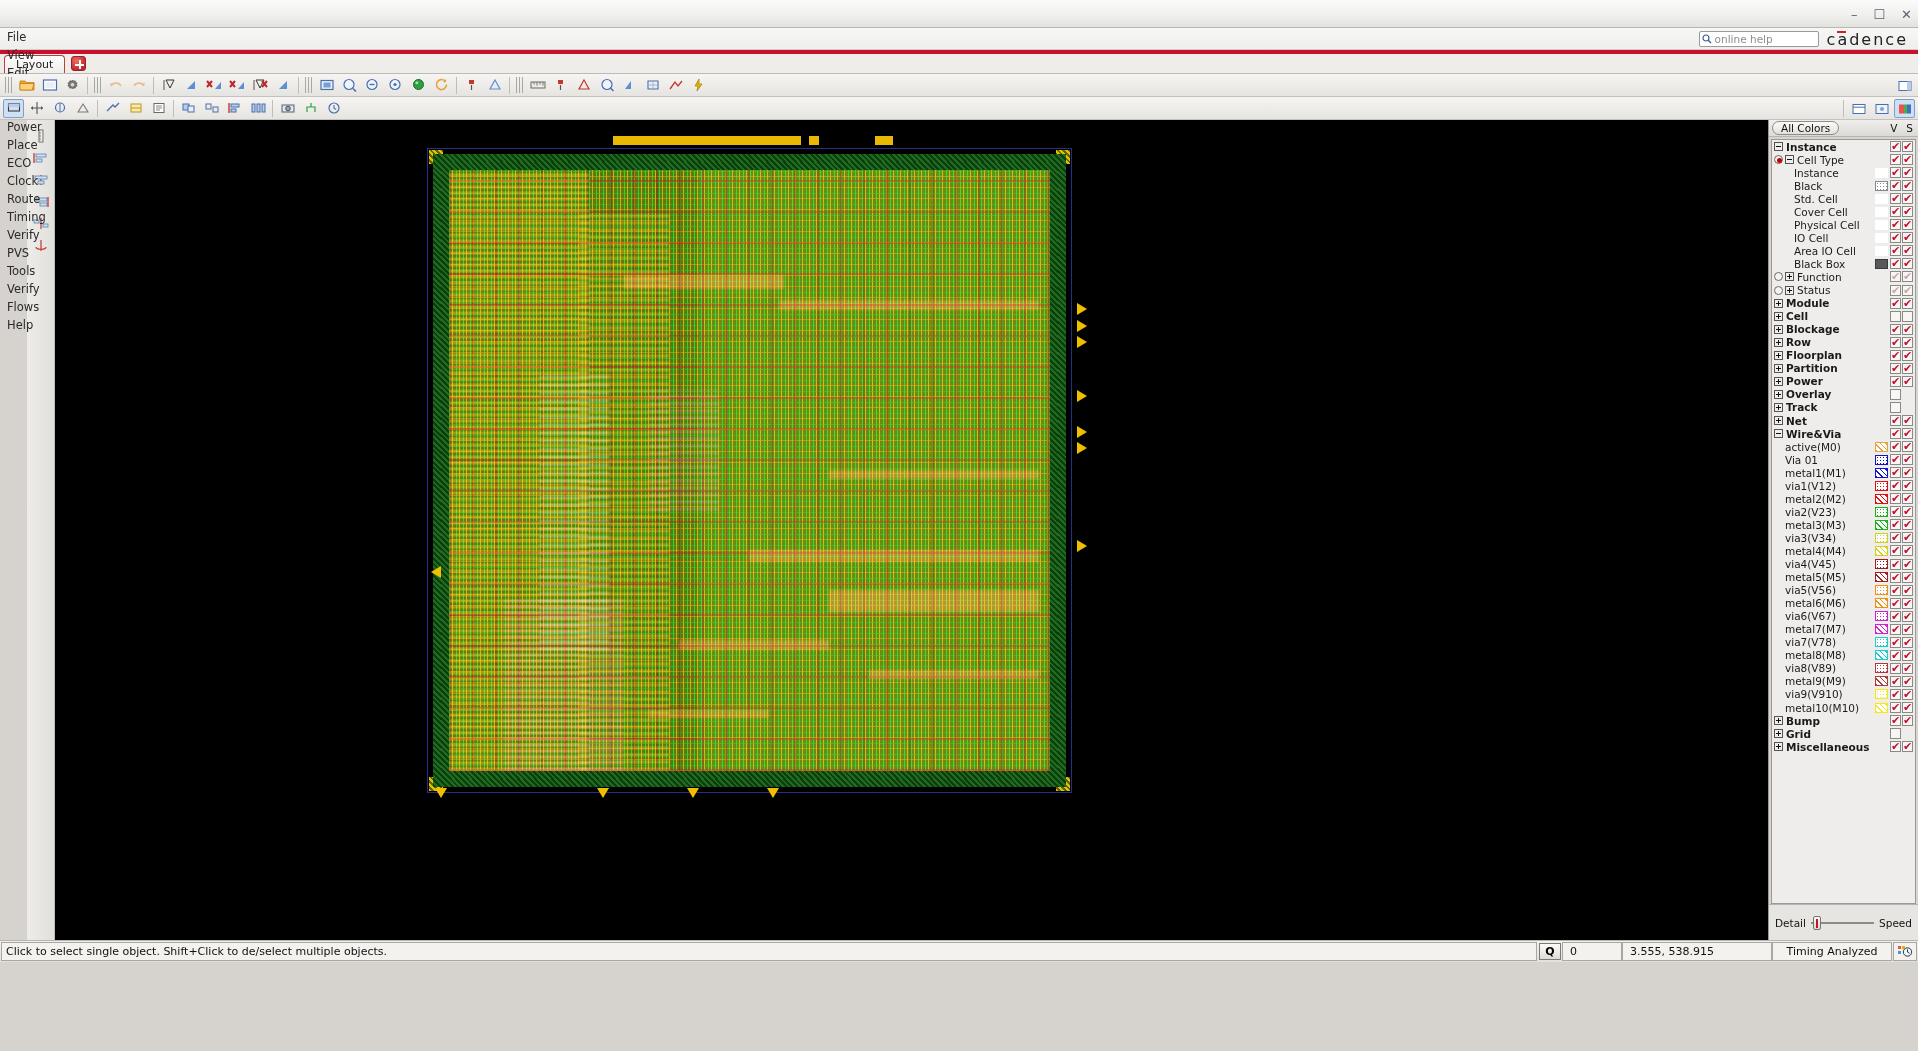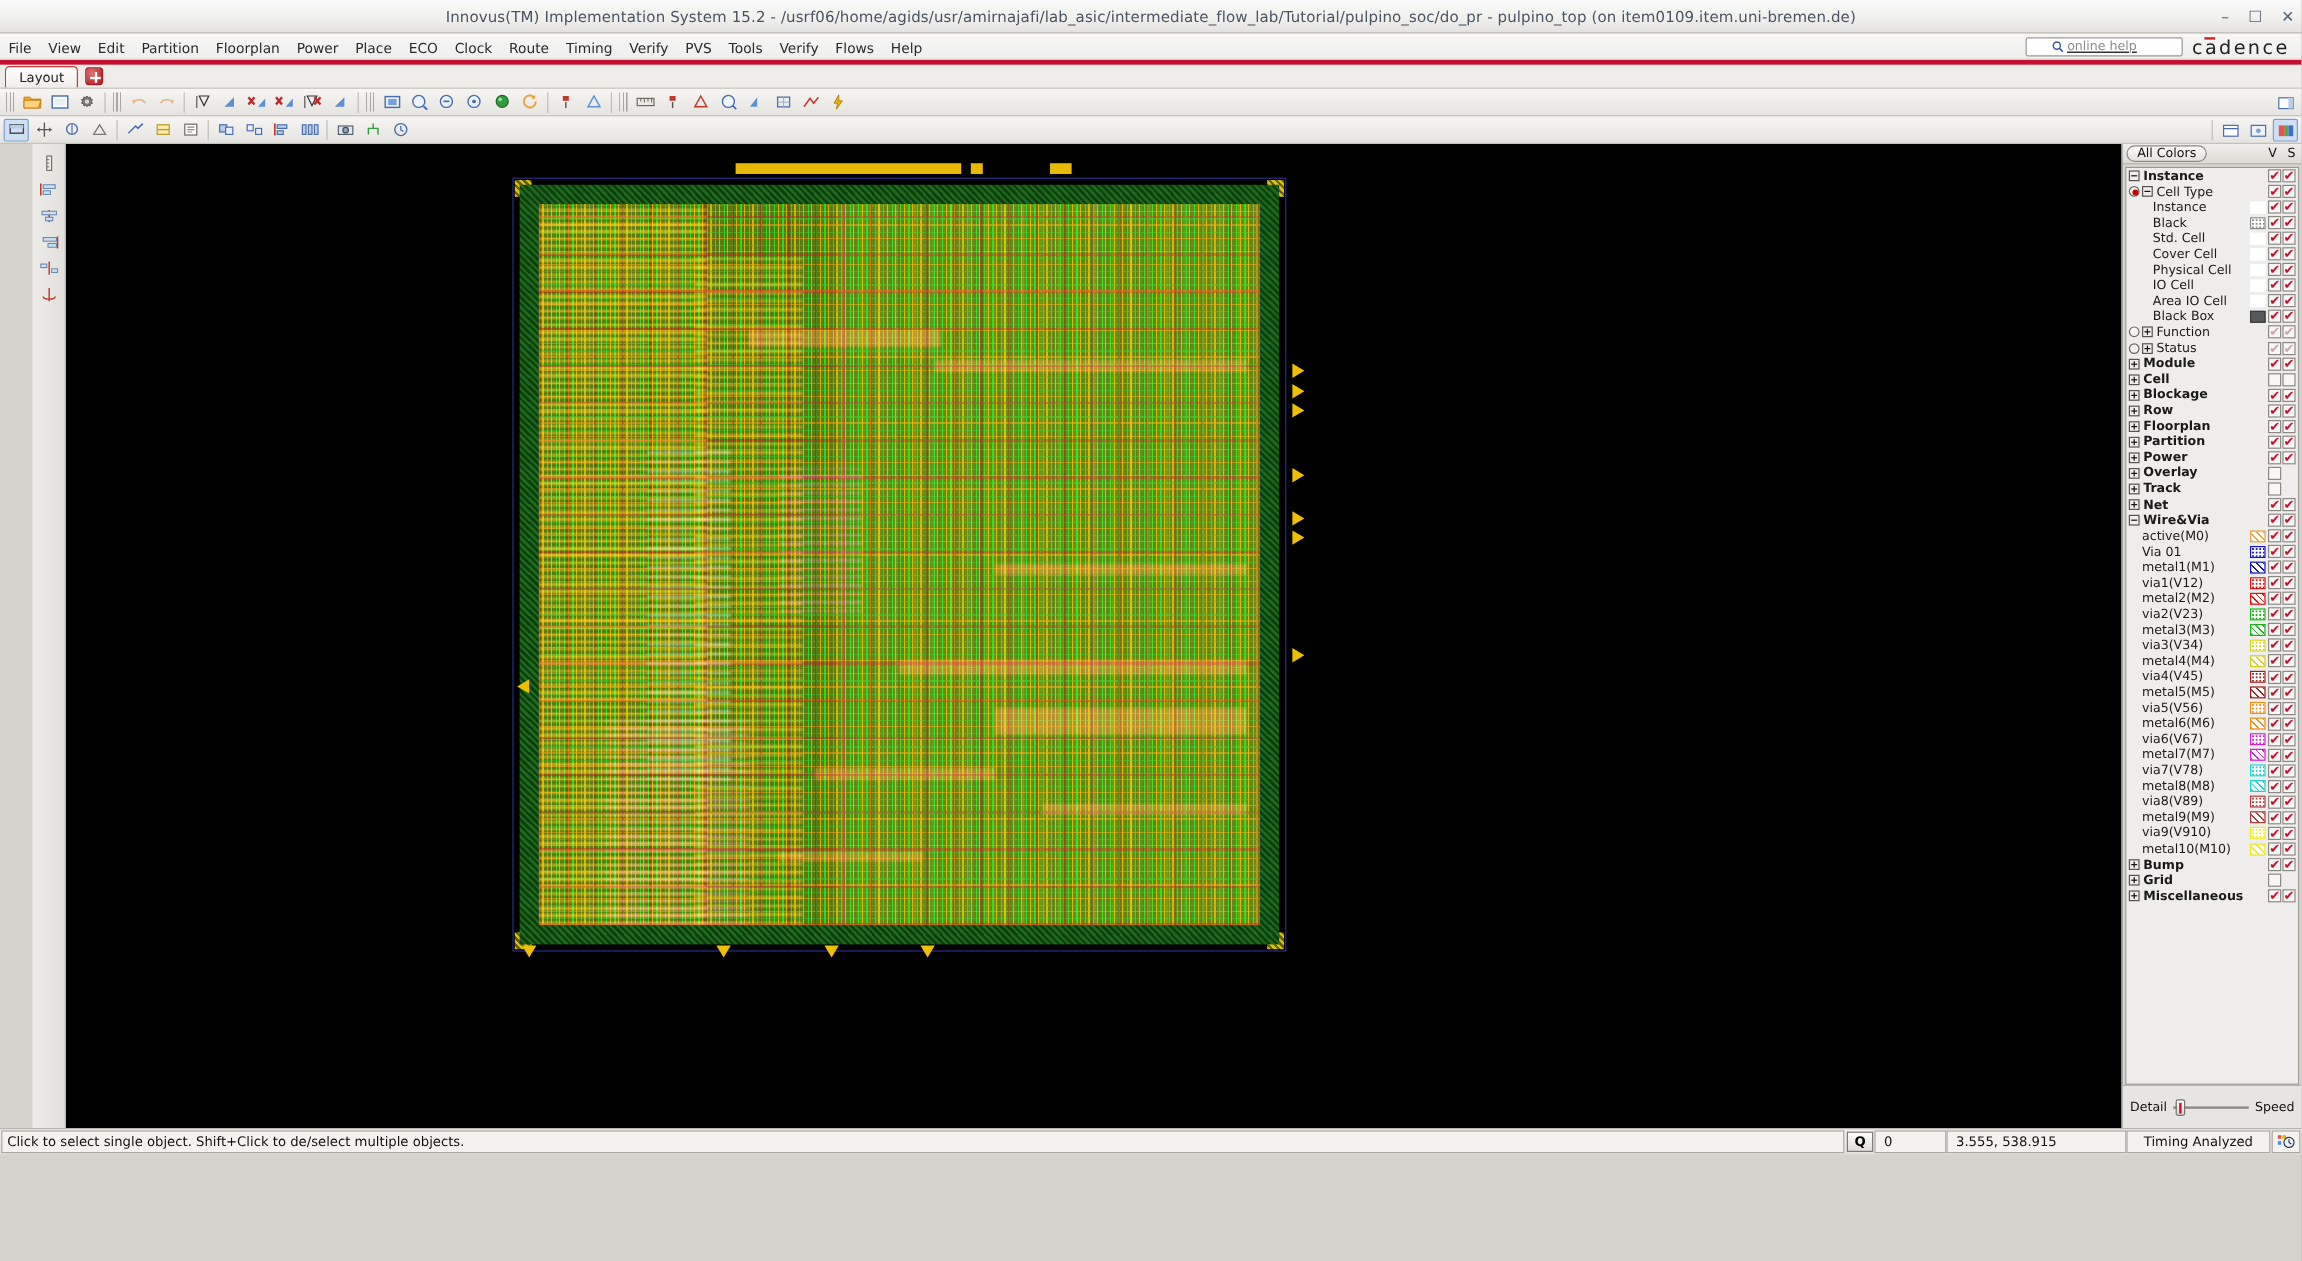--- a/index.html
+++ b/index.html
@@ -30,34 +30,35 @@
     display: flex; align-items: center; gap: 16px;
     color: #5a6470;
   }
   #titlebar .wincontrols span { font-size: 13px; line-height: 1; cursor: default; }
 
   
   #menubar {
     height: 22px; width: 100%;
     background: linear-gradient(to bottom,#f7f7f5,#eeeeec);
     border-bottom: 1px solid #cfcdc8;
-    display: flex; align-items: flex-end;
+    display: flex; align-items: flex-start;
     position: relative;
+    flex-direction: column;
   }
   #menubar .menu-item {
     padding: 2px 7px; font-size: 11.5px; color: #2a2a2a; cursor: default;
   }
   #menubar .right {
     position: absolute; right: 0; top: 0; height: 22px;
     display: flex; align-items: center; gap: 8px; padding-right: 4px;
   }
   .helpbox {
-    width: 131px; height: 16px; background: #fff;
+    width: 120px; height: 16px; background: #fff;
     border: 1px solid #9a9a96; border-radius: 2px;
-    display: flex; align-items: center; gap: 3px; padding: 0 21px; text-decoration: underline;
+    display: flex; align-items: center; gap: 3px; padding: 0 2px;
   }
   .helpbox .ph { color: #8d8d8d; font-size: 10.5px; }
   .cadence-logo {
     font-family: "DejaVu Sans", sans-serif;
     font-size: 16px; letter-spacing: 2px; color: #222; padding-right: 6px;
     position: relative; font-weight: 400;
   }
   .cadence-logo .bar {
     position: absolute; left: 10px; top: 1px; width: 9px; height: 2px; background: #d31f26;
   }
@@ -296,21 +297,20 @@
   }
   .clockicon {
     width:24px; display:flex;align-items:center;justify-content:center;
     border:1px solid #a9a7a2; background:#f3f2ef; margin:1px 1px;
   }
 </style>
 </head>
 <body>
 
 <div id="titlebar">
-  <div class="title-text">Innovus(TM) Implementation System 15.2 - /usrf06/home/agids/usr/amirnajafi/lab_asic/intermediate_flow_lab/Tutorial/pulpino_soc/do_pr - pulpino_top (on item0109.item.uni-bremen.de)</div>
   <div class="wincontrols">
     <span>–</span>
     <span>☐</span>
     <span>✕</span>
   </div>
 </div>
 
 <div id="menubar">
   <div class="menu-item">File</div>
   <div class="menu-item">View</div>

